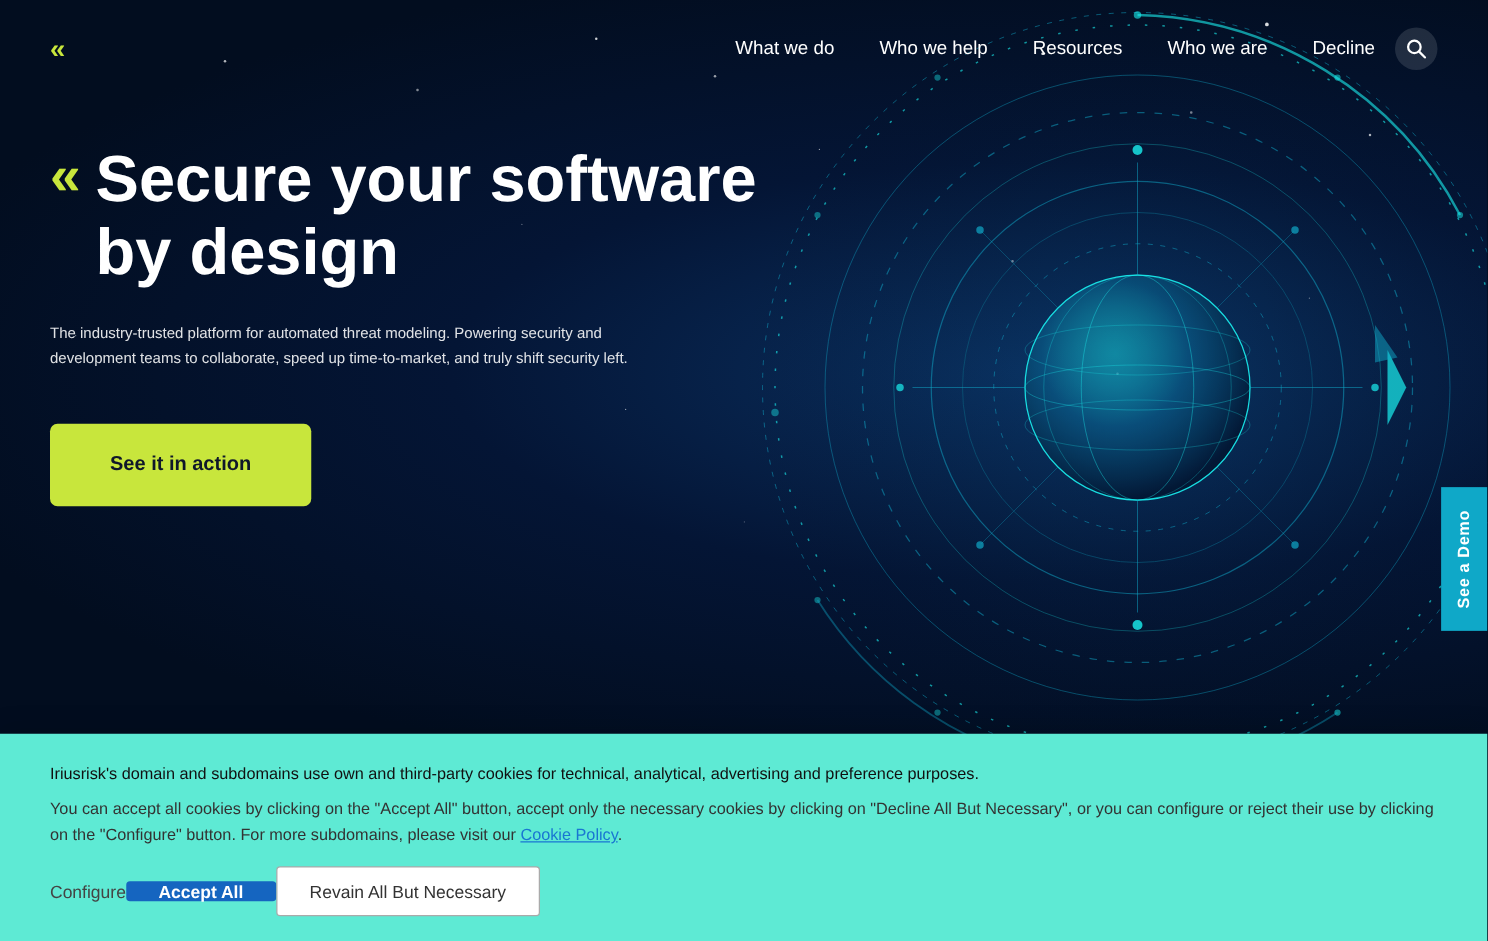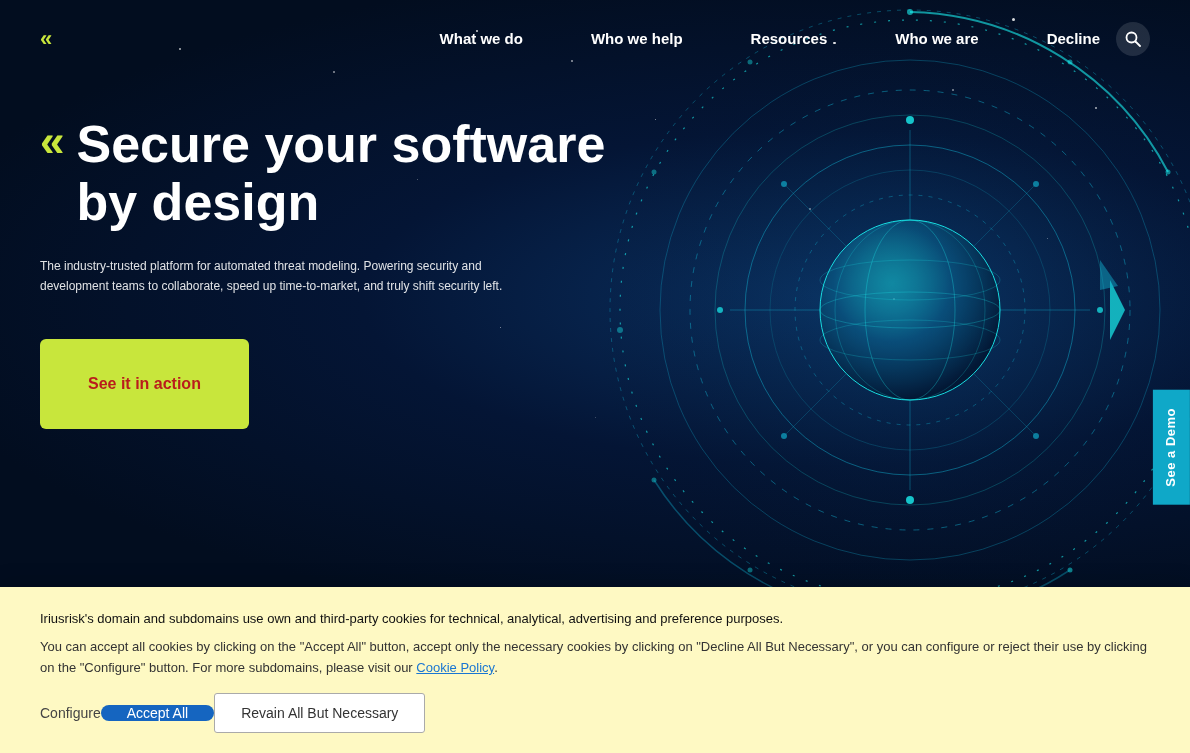--- a/index.html
+++ b/index.html
@@ -57,23 +57,22 @@
       align-items: center;
       gap: 36px;
       margin-left: auto;
       list-style: none;
     }
 
     .nav-links li a {
       color: #fff;
       text-decoration: none;
       font-size: 15px;
-      font-weight: 700;
+      font-weight: 400;
       white-space: nowrap;
-      margin-left: 32px;
     }
 
     .nav-search-btn {
       background: none;
       border: none;
       cursor: pointer;
       color: #fff;
       margin-left: 16px;
       width: 34px;
       height: 34px;
@@ -150,24 +149,24 @@
       font-size: 12px;
       line-height: 1.65;
       color: rgba(255,255,255,0.88);
       max-width: 490px;
       margin-bottom: 42px;
     }
 
     .cta-btn {
       display: inline-block;
       background: #c8e63c;
-      color: #b91c1c;
+      color: #0f172a;
       font-size: 16px;
       font-weight: 700;
-      padding: 36px 48px;
+      padding: 24px 48px;
       border-radius: 6px;
       border: none;
       cursor: pointer;
       text-decoration: none;
     }
 
     
     .side-demo {
       position: absolute;
       right: 0;
@@ -184,21 +183,21 @@
       cursor: pointer;
       border: none;
       letter-spacing: 0.5px;
       line-height: 1.3;
     }
 
     
     .cookie-banner {
       position: absolute;
       bottom: 0; left: 0; right: 0;
-      background: #fef9c3;
+      background: #5eead4;
       color: #222;
       padding: 22px 40px 20px 40px;
       z-index: 50;
       box-shadow: 0 -4px 20px rgba(0,0,0,0.15);
     }
 
     .cookie-banner p {
       font-size: 13px;
       line-height: 1.6;
       color: #333;
@@ -228,23 +227,23 @@
       cursor: pointer;
       padding: 0;
     }
 
     .cookie-accept {
       background: #1565c0;
       color: #fff;
       border: none;
       padding: 0 26px;
       font-size: 14px;
-      font-weight: 400;
-      cursor: pointer;
-      border-radius: 15px;
+      font-weight: 700;
+      cursor: pointer;
+      border-radius: 3px;
     }
 
     .cookie-decline {
       background: #fff;
       color: #333;
       border: 1.5px solid #aaa;
       padding: 11px 26px;
       font-size: 14px;
       font-weight: 500;
       cursor: pointer;

